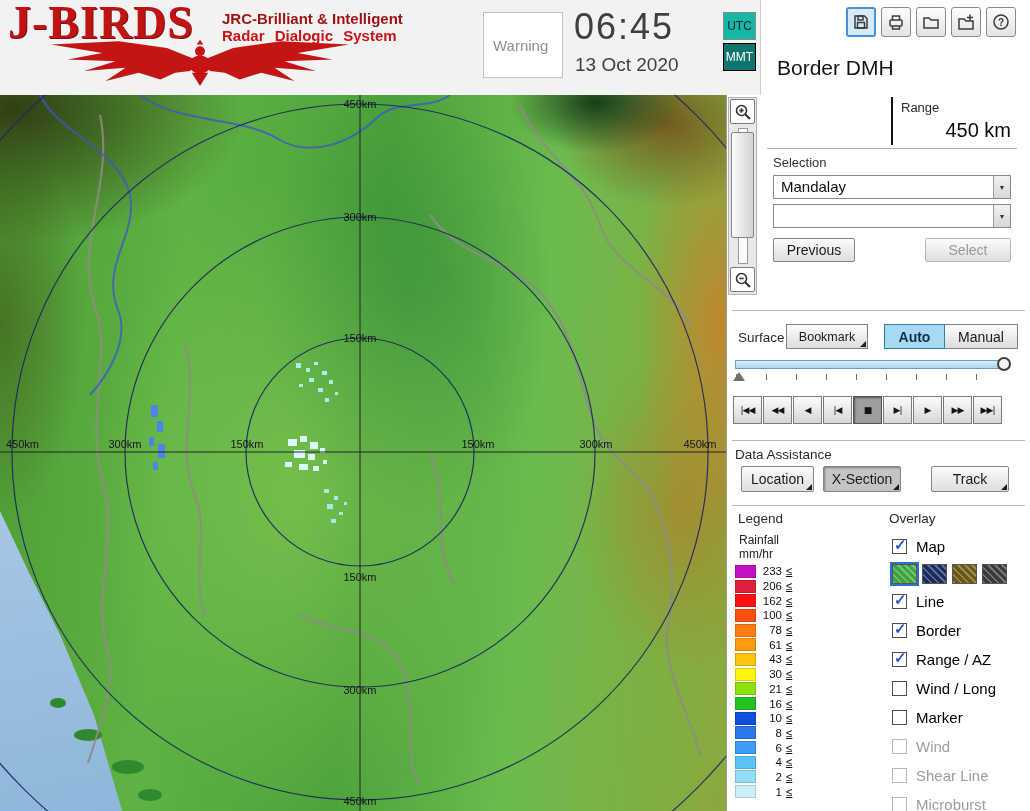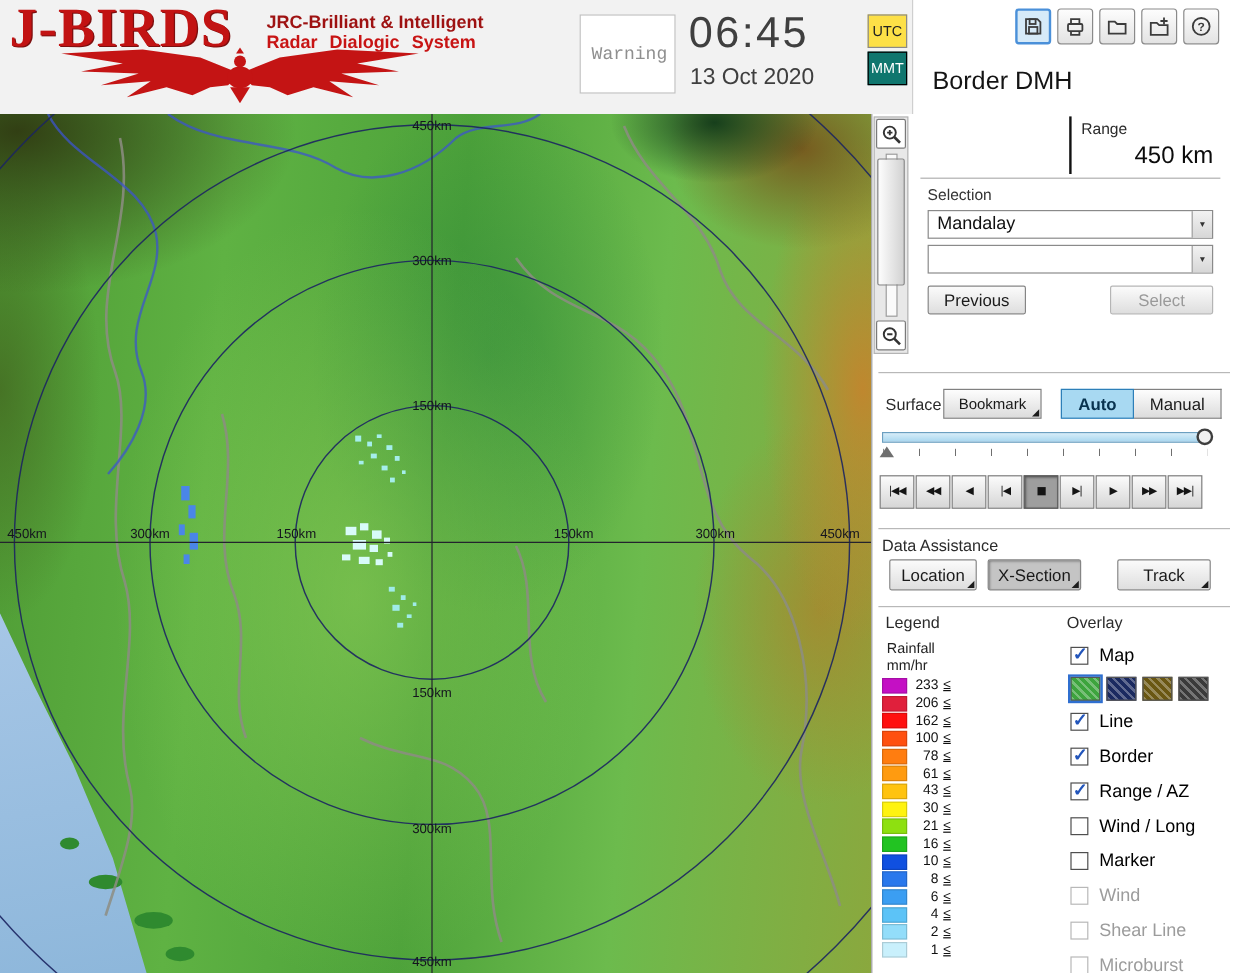--- a/index.html
+++ b/index.html
@@ -8,26 +8,26 @@
 
   
   .header { position: absolute; left: 0; top: 0; width: 760px; height: 95px; background: #f2f2f2; }
   .logo-title { position: absolute; left: 8px; top: -4px; font-family: "Liberation Serif", serif; font-weight: bold;
                 font-size: 46px; color: #c21313; letter-spacing: 1px; text-shadow: 1px 1px 0 #7d0f0f; }
   .logo-sub1 { position: absolute; left: 222px; top: 10px; font-size: 15px; font-weight: bold; color: #9e1212; }
   .logo-sub2 { position: absolute; left: 222px; top: 27px; font-size: 15px; font-weight: bold; color: #c81414; word-spacing: 6px; }
   .eagle { position: absolute; left: 4px; top: 38px; width: 392px; height: 48px; }
   .warning-box { position: absolute; left: 483px; top: 12px; width: 80px; height: 66px; background: #fff;
                  border: 1px solid #c2c2c2; display: flex; align-items: center; padding-left: 9px;
-                 color: #8f8f8f; font-size: 15px; font-family: Liberation Mono, monospace; }
+                 color: #8f8f8f; font-size: 15px; }
   .clock-time { position: absolute; left: 574px; top: 6px; font-size: 36px; color: #3f3f3f; letter-spacing: 2px; }
   .clock-date { position: absolute; left: 575px; top: 54px; font-size: 19px; color: #3f3f3f; }
   .tz-stack { position: absolute; left: 723px; top: 12px; width: 33px; }
   .tz-btn { width: 33px; height: 28px; font-size: 12px; display: flex; align-items: center; justify-content: center;
-            border: 1px solid #8a8a8a; background: #fde047; color: #222; margin-bottom: 3px; cursor: default; }
+            border: 1px solid #8a8a8a; background: #14b8a6; color: #222; margin-bottom: 3px; cursor: default; }
   .tz-btn.selected { background: #0f766e; color: #fff; border-color: #000; }
 
   .top-right { position: absolute; left: 760px; top: 0; width: 270px; height: 95px; background: #fff; border-left: 1px solid #cfcfcf; }
   .toolbar { position: absolute; right: 14px; top: 7px; display: flex; gap: 5px; }
   .tool-btn { width: 30px; height: 30px; background: linear-gradient(#fdfdfd, #e3e3e3); border: 1px solid #8a8a8a;
               border-radius: 3px; display: flex; align-items: center; justify-content: center; }
   .tool-btn.active-tool { border: 2px solid #4a90d9; background: #d6eaf8; }
   .tool-btn svg { stroke: #3c3c3c; fill: none; stroke-width: 1.5; }
   .station-title { position: absolute; left: 16px; top: 56px; font-size: 21px; color: #141414; }
 

